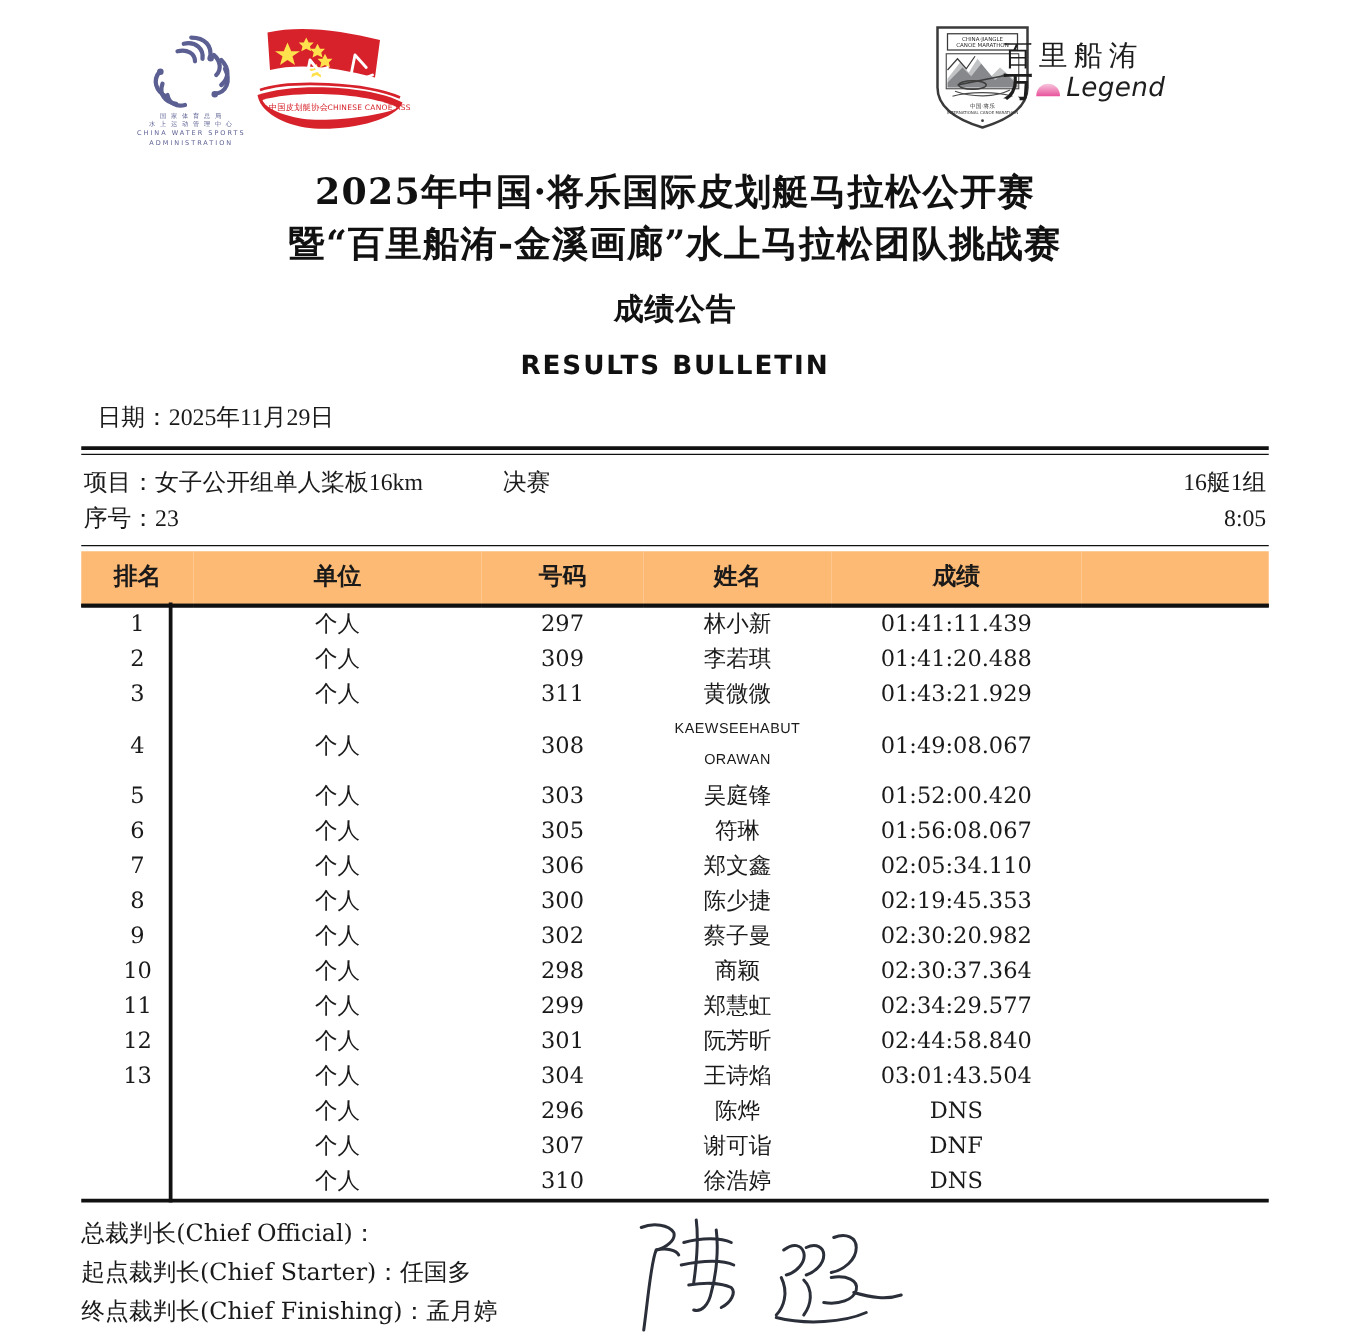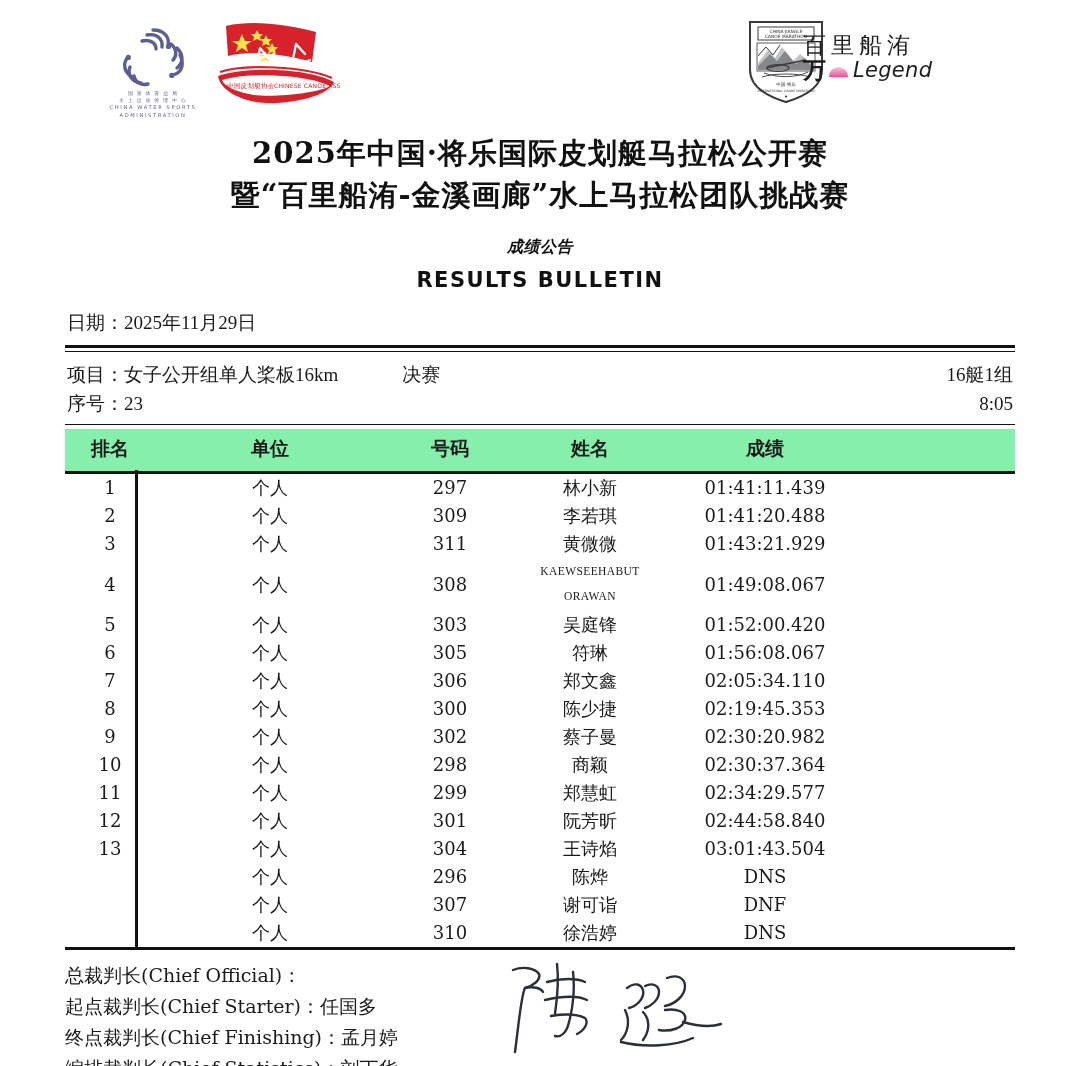--- a/index.html
+++ b/index.html
@@ -35,21 +35,21 @@
     white-space: nowrap;
   }
   .logo-cwsa .en-line {
     font-size: 5.2px; letter-spacing: 1.6px; color: #5b5f92;
     font-family: "DejaVu Sans", sans-serif; line-height: 7.5px;
     white-space: nowrap;
   }
 
   .logo-cca {
     position: absolute;
-    left: 212px; top: 18px;
+    left: 200px; top: 18px;
     width: 128px; height: 90px;
   }
 
   .logo-shield {
     position: absolute;
     left: 744px; top: 16px;
     width: 84px; height: 90px;
   }
 
   .logo-legend {
@@ -85,37 +85,36 @@
   }
 
   
   .titles { text-align: center; margin-top: 14px; }
   .title-main {
     font-size: 29px; font-weight: bold; letter-spacing: 1px;
     line-height: 42px; color: #111;
     font-family: "DejaVu Serif", "Liberation Serif", serif;
   }
   .title-sub {
-    font-size: 16px; font-weight: bold; letter-spacing: 0.5px;
+    font-size: 24px; font-weight: bold; letter-spacing: 0.5px;
     margin-top: 16px; line-height: 30px; color: #111;
     font-family: "DejaVu Serif", "Liberation Serif", serif;
-    font-style: italic;
   }
   .title-en {
     font-size: 21px; font-weight: bold; letter-spacing: 1.5px;
-    margin-top: 4px; line-height: 28px; color: #111;
+    margin-top: 16px; line-height: 28px; color: #111;
     font-family: "DejaVu Sans", "Liberation Sans", sans-serif;
   }
 
   
   .sheet { width: 950px; margin: 0 auto; }
 
   .meta-row {
     display: flex; justify-content: space-between; align-items: baseline;
-    font-size: 19px; line-height: 30px; padding: 0 2px;
+    font-size: 19px; line-height: 30px; padding: 0 2px; margin-left: 11px;
   }
   .meta-top { margin-top: 14px; padding-bottom: 4px; }
 
   .rule-thick {
     height: 0; border-top: 3px solid #111; margin: 3px 0 0 0;
   }
   .rule-thin {
     height: 0; border-top: 1.5px solid #111;
   }
   .rule-gap { height: 3px; }
@@ -129,21 +128,21 @@
   .meta-event { margin-right: 64px; }
   .meta-right { display: flex; align-items: baseline; }
 
   
   .table-wrap { position: relative; margin-top: 4px; }
 
   table.results {
     width: 950px; border-collapse: collapse; table-layout: fixed;
   }
   table.results thead th {
-    background: #86efac;
+    background: #fdba74;
     font-size: 19px; font-weight: bold; padding: 7px 0 9px 0;
     font-family: "DejaVu Serif", "Liberation Serif", serif;
     text-align: center;
   }
   table.results thead tr { border-bottom: 3px solid #111; }
   table.results td {
     font-size: 18px; padding: 1px 0 2px 0; text-align: center;
     line-height: 25px;
     font-family: "DejaVu Serif", "Liberation Serif", serif;
   }
@@ -156,21 +155,21 @@
 
   th.c-rank   { width: 90px; }
   th.c-unit   { width: 230px; }
   th.c-bib    { width: 130px; }
   th.c-name   { width: 150px; }
   th.c-result { width: 200px; }
   th.c-pad    { width: 150px; }
 
   td.c-name.latin {
     font-size: 11.5px; letter-spacing: 0.4px;
-    font-family: Liberation Serif, serif;
+    font-family: Liberation Sans, sans-serif;
   }
 
   .vline {
     position: absolute;
     left: 70px;
     top: 41px;
     bottom: 0;
     width: 3px;
     background: #111;
   }

